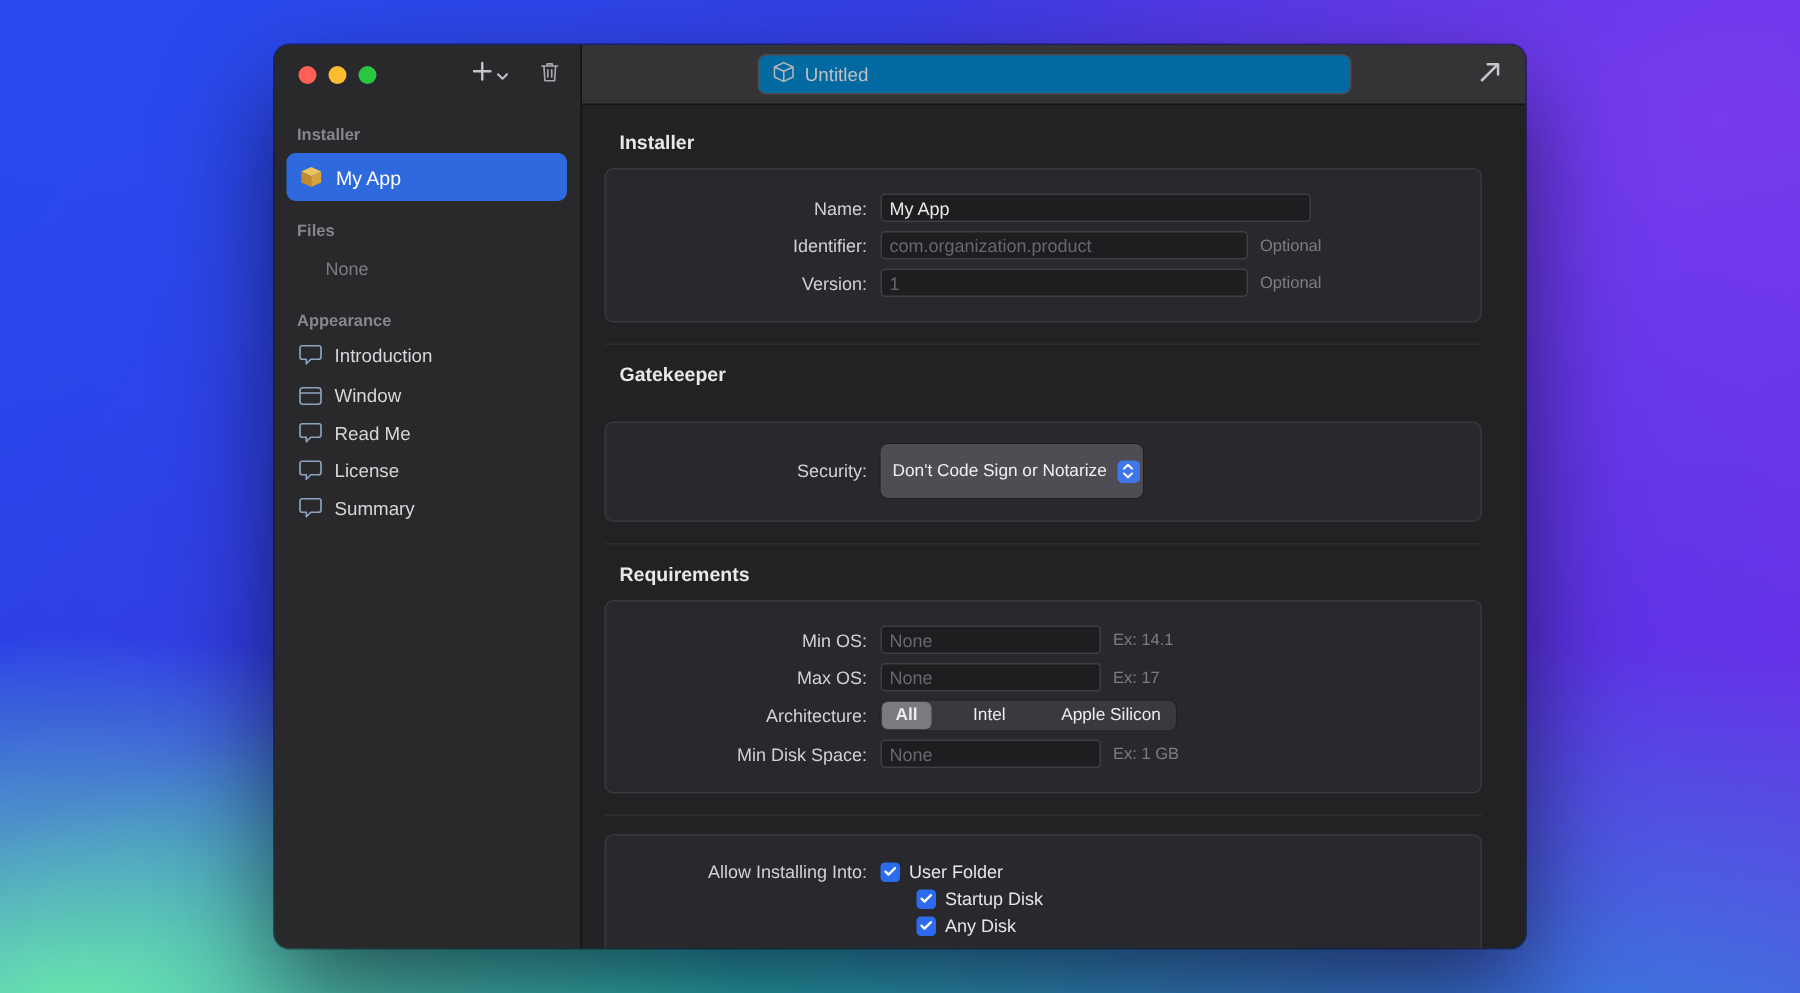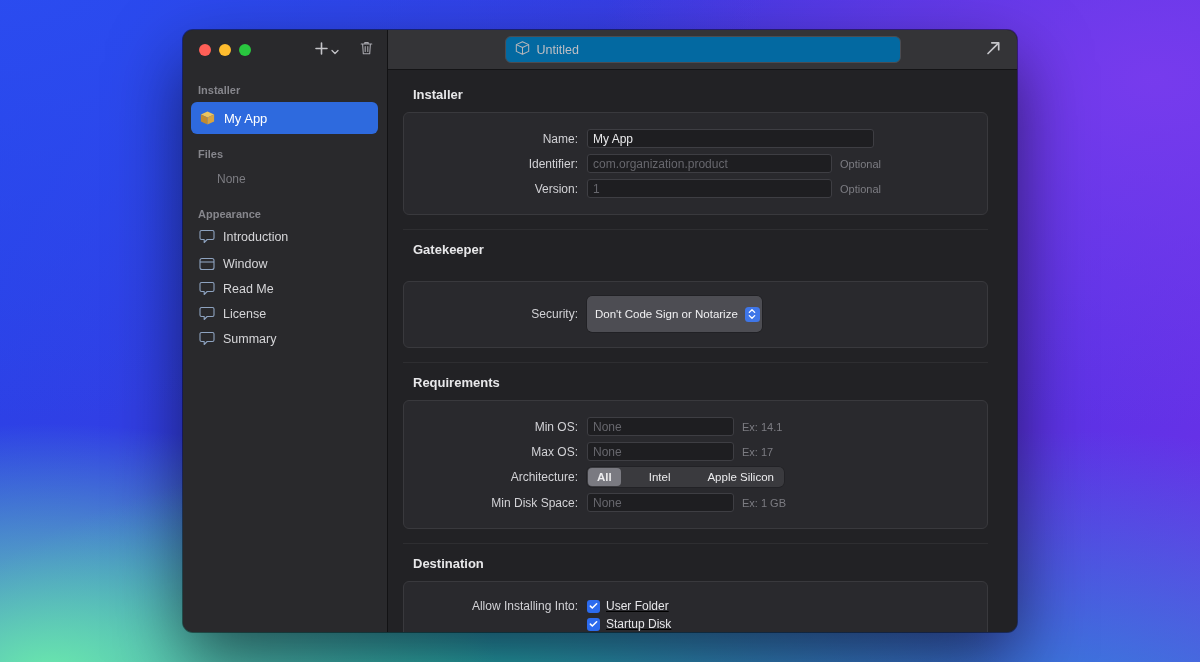--- a/index.html
+++ b/index.html
@@ -71,22 +71,22 @@
     height:36px; background:#4d4d53; border-radius:5px; display:inline-flex; align-items:center;
     color:#f0f0f2; font-size:11.5px; padding:0 2px 0 8px; gap:7px; box-shadow:0 0 0 .5px rgba(0,0,0,.35);
   }
   .popup-stepper{ width:15px; height:15px; background:#3f76e8; border-radius:3.5px; display:flex; align-items:center; justify-content:center; }
 
   .segmented{ display:inline-flex; background:#3a3a3e; border-radius:5px; padding:1px; height:20px; box-shadow:0 0 0 .5px rgba(0,0,0,.3); }
   .segment{ font-size:11.5px; color:#ececee; padding:0 9px; display:flex; align-items:center; border-radius:4px; }
   .segment.selected{ background:#7a7a81; font-weight:600; }
   .segment + .segment{ margin-left:19px; }
 
-  .chk-row{ display:flex; align-items:center; gap:6px; height:16px;text-decoration:underline; }
-  .chk-row + .chk-row{ margin-top:2px; }
+  .chk-row{ display:flex; align-items:center; gap:6px; height:16px; }
+  .chk-row + .chk-row{ margin-top:2px;margin-left:24px; }
   .checkbox{ width:13px; height:13px; border-radius:3px; background:#2c6bee; display:flex; align-items:center; justify-content:center; flex:none; }
   .chk-label{ font-size:12px; color:#e6e6e9; }
   .dest-row{ display:flex; align-items:flex-start; }
 </style>
 </head>
 <body>
 
 <div class="window">
 
   <div class="sidebar">
@@ -262,21 +262,20 @@
           </div>
           <div class="frow">
             <span class="flabel">Min Disk Space:</span>
             <input class="tfield w-req" type="text" placeholder="None" style="">
             <span class="hint">Ex: 1 GB</span>
           </div>
         </div>
       </div>
 
       <div class="section">
-        <h3>Destination</h3>
         <div class="panel">
           <div class="dest-row">
             <span class="flabel" style="line-height:16px;">Allow Installing Into:</span>
             <div>
               <div class="chk-row">
                 <span class="checkbox">
                   <svg width="9" height="8" viewBox="0 0 10 8">
                       <path d="M1.5 4.1l2.2 2.2L8.5 1.5" stroke="#fff" stroke-width="1.7" fill="none" stroke-linecap="round" stroke-linejoin="round"></path>
                     </svg>
                 </span>

